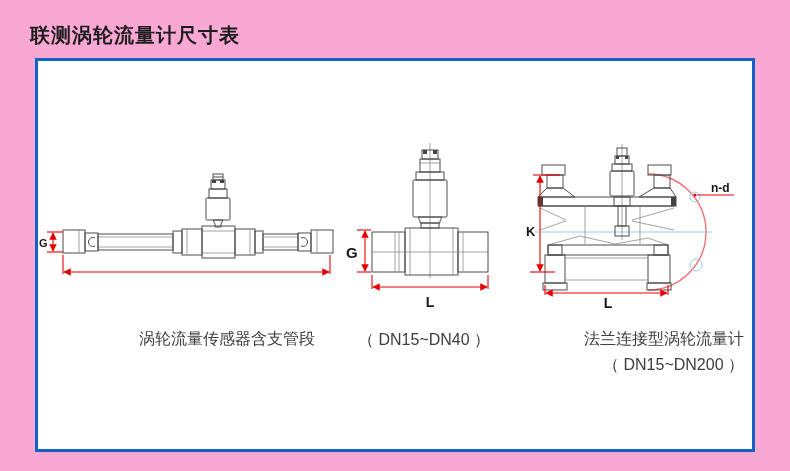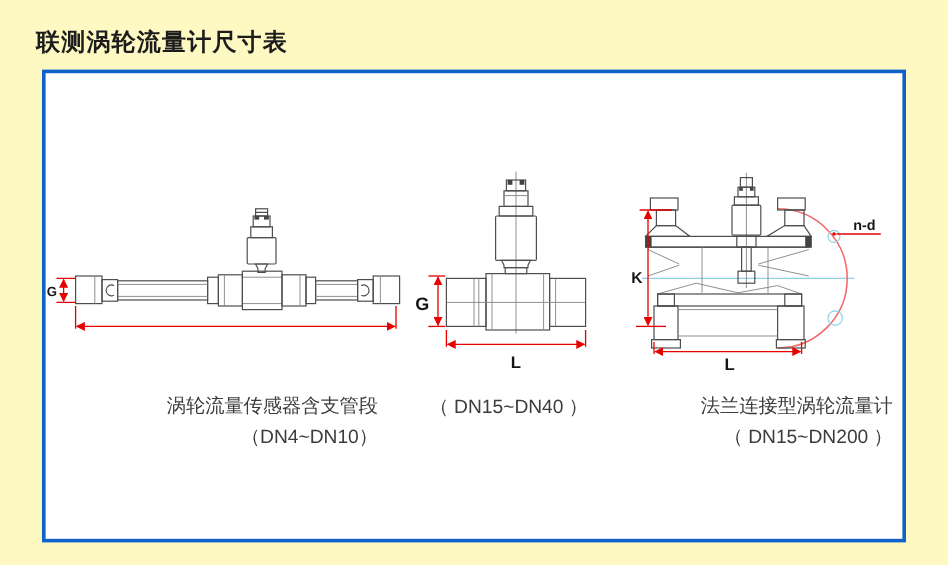--- a/index.html
+++ b/index.html
@@ -1,18 +1,18 @@
 <!DOCTYPE html>
 <html><head>
 <meta charset="utf-8">
 <style>
   html,body{margin:0;padding:0;background:#ffffff;}
   body{width:790px;height:471px;position:relative;overflow:hidden;
        font-family:"Liberation Sans","DejaVu Sans",sans-serif;}
-  .page{position:absolute;inset:0;background:#fef9c3;}
+  .page{position:absolute;inset:0;background:#f9a8d4;}
   .page-title{position:absolute;left:30px;top:22px;font-size:20px;font-weight:600;
               color:#1c1c1c;letter-spacing:1px;white-space:nowrap;}
   .panel{position:absolute;left:35px;top:58px;width:720px;height:394px;
          box-sizing:border-box;border:3px solid #0f63c6;background:#fff;}
   .fig-svg{position:absolute;}
   #fig1-svg{left:38px;top:170px;}
   #fig2-svg{left:340px;top:140px;}
   #fig3-svg{left:520px;top:140px;}
   .caption{position:absolute;text-align:right;color:#3c3c3c;font-size:16px;line-height:25px;}
   #cap1{left:55px;top:326px;width:260px;}
@@ -227,21 +227,20 @@
     <g>
       <line class="dim" x1="25" y1="145" x2="25" y2="155"></line>
       <line class="dim" x1="148" y1="145" x2="148" y2="155"></line>
       <line class="dim" x1="26" y1="153" x2="147" y2="153" marker-start="url(#f3arr)" marker-end="url(#f3arr)"></line>
       <text class="dimtxt" x="88" y="168" font-size="14" text-anchor="middle">L</text>
     </g>
   </svg>
 
   <div id="cap1" class="caption">
     <div class="l1">涡轮流量传感器含支管段</div>
-    <div class="l2">（DN4~DN10）</div>
   </div>
   <div id="cap2" class="caption">
     <div class="l2">（ DN15~DN40 ）</div>
   </div>
   <div id="cap3" class="caption">
     <div class="l1">法兰连接型涡轮流量计</div>
     <div class="l2">（ DN15~DN200 ）</div>
   </div>
 
 </div>

